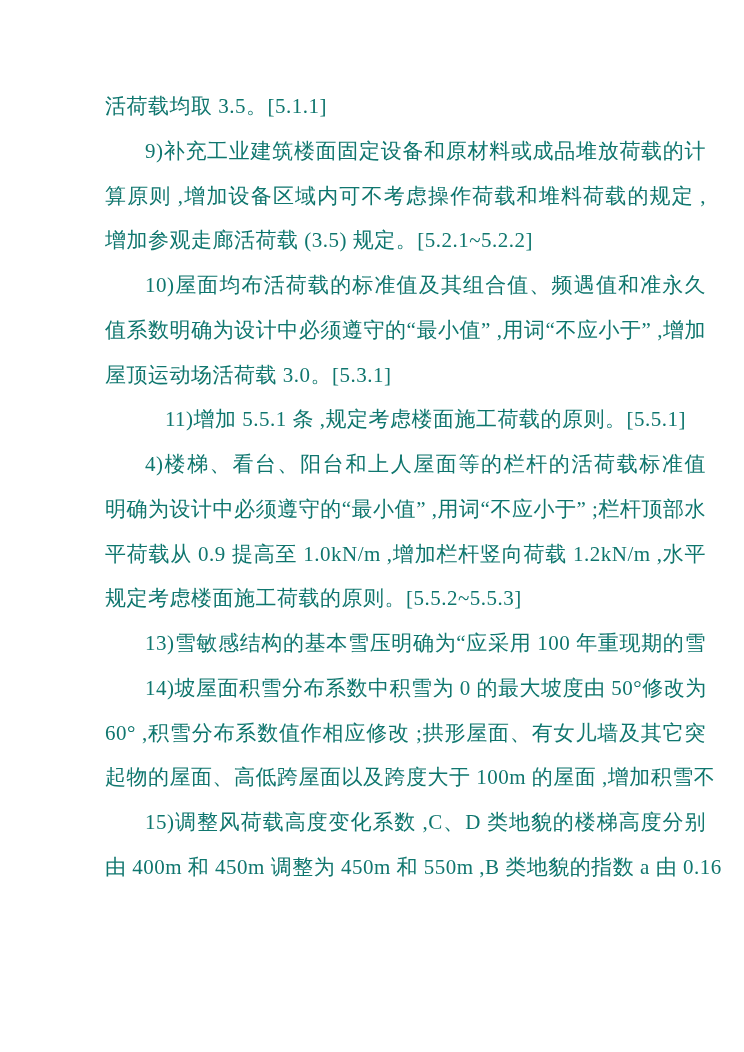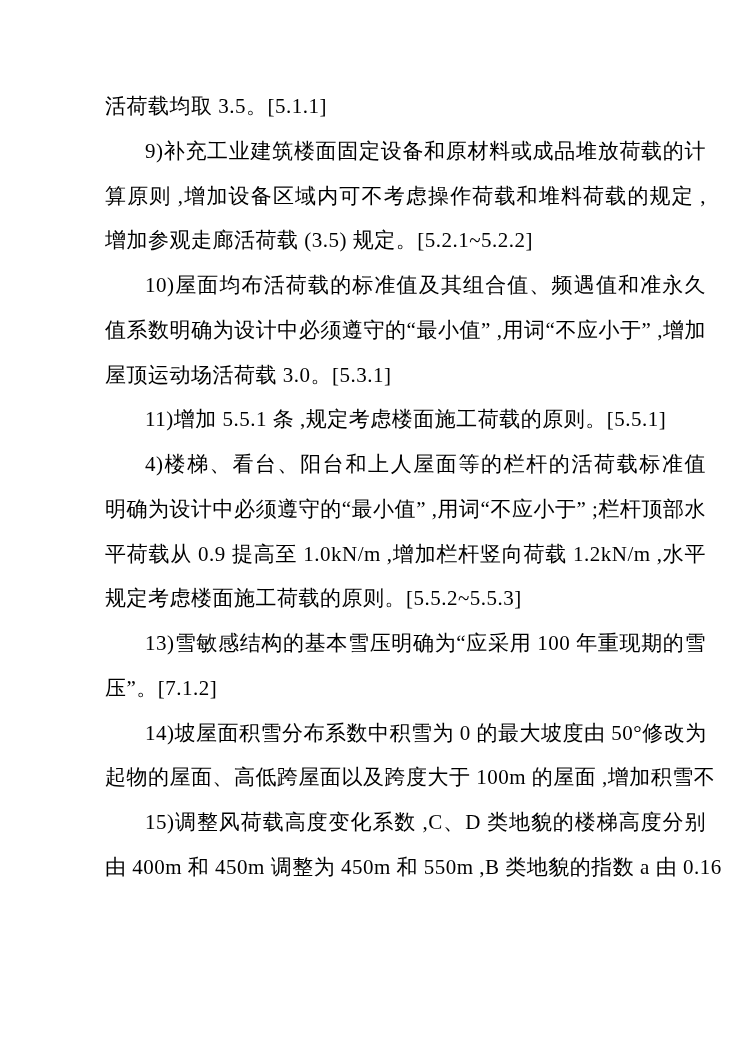--- a/index.html
+++ b/index.html
@@ -15,39 +15,40 @@
     overflow: hidden;
     font-family: "Liberation Serif", "DejaVu Serif", serif;
   }
   .text-block {
     position: absolute;
     left: 105px;
     top: 84px;
     width: 601px;
     font-size: 21px;
     line-height: 44.75px;
-    color: #000000;
+    color: #0f766e;
     letter-spacing: 0.5px;
   }
   .paragraph {
     margin: 0;
     padding: 0;
   }
   .line {
     white-space: nowrap;
     overflow: visible;
     text-align: left;
   }
   .line.just {
     text-align: justify;
     text-align-last: justify;
     font-family: Liberation Serif, serif;
   }
   .line.indent {
     padding-left: 40px;
+    text-align: center;
   }
 </style>
 </head>
 <body>
 
 <div class="page">
   <div class="text-block" id="text-block">
       <div class="paragraph">
         <div class="line">活荷载均取 3.5。[5.1.1]</div>
       </div>
@@ -65,24 +66,24 @@
         <div class="line indent">11)增加 5.5.1 条 ,规定考虑楼面施工荷载的原则。[5.5.1]</div>
       </div>
       <div class="paragraph">
         <div class="line just indent">4)楼梯、看台、阳台和上人屋面等的栏杆的活荷载标准值</div>
         <div class="line just">明确为设计中必须遵守的“最小值” ,用词“不应小于” ;栏杆顶部水</div>
         <div class="line just">平荷载从 0.9 提高至 1.0kN/m ,增加栏杆竖向荷载 1.2kN/m ,水平</div>
         <div class="line">规定考虑楼面施工荷载的原则。[5.5.2~5.5.3]</div>
       </div>
       <div class="paragraph">
         <div class="line just indent">13)雪敏感结构的基本雪压明确为“应采用 100 年重现期的雪</div>
-        <div class="line">压”。[7.1.2]</div>
       </div>
       <div class="paragraph">
         <div class="line just indent">14)坡屋面积雪分布系数中积雪为 0 的最大坡度由 50°修改为</div>
+        <div class="line just">60° ,积雪分布系数值作相应修改 ;拱形屋面、有女儿墙及其它突</div>
         <div class="line just">起物的屋面、高低跨屋面以及跨度大于 100m 的屋面 ,增加积雪不</div>
       </div>
       <div class="paragraph">
         <div class="line just indent">15)调整风荷载高度变化系数 ,C、D 类地貌的楼梯高度分别</div>
         <div class="line just">由 400m 和 450m 调整为 450m 和 550m ,B 类地貌的指数 a 由 0.16</div>
       </div>
     </div>
 </div>
 
 </body></html>

